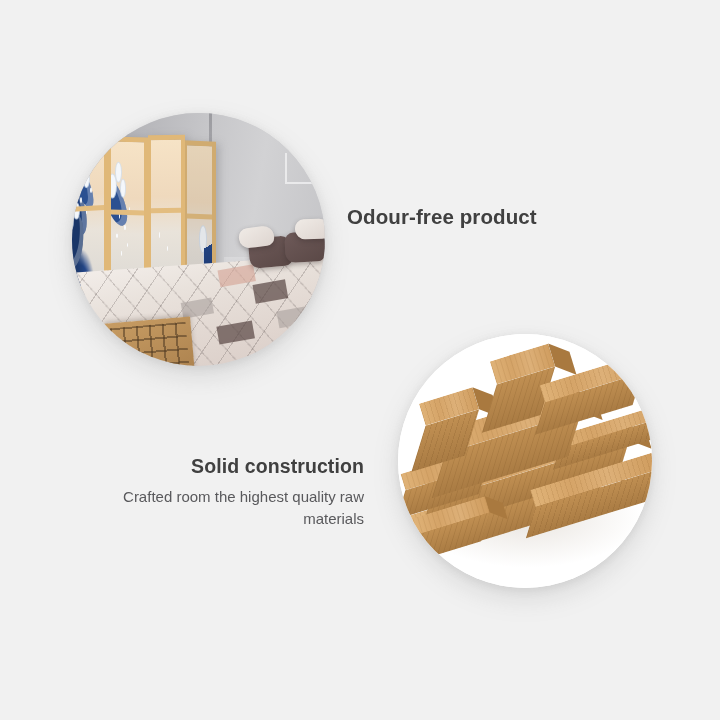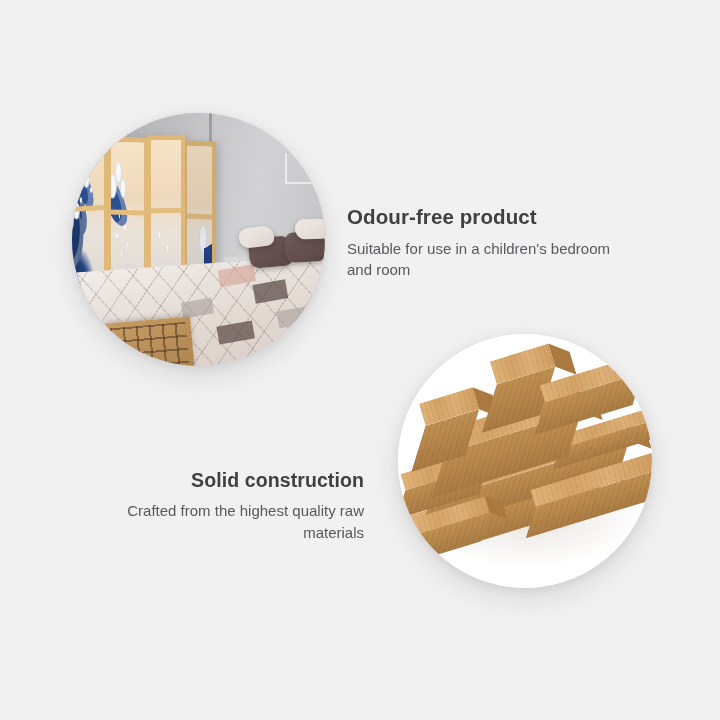--- a/index.html
+++ b/index.html
@@ -269,21 +269,21 @@
   #text-solid { left: 84px;  top: 455px; width: 280px; text-align: right; }
 
   .feature-title {
     font-size: 20.5px;
     font-weight: bold;
     color: #404040;
     letter-spacing: .1px;
     line-height: 1.2;
     white-space: nowrap;
   }
-  #text-solid .feature-title { font-size: 19.5px; margin-top: 14px; }
+  #text-solid .feature-title { font-size: 19.5px; }
 
   .feature-desc {
     margin-top: 8px;
     font-size: 15px;
     font-weight: normal;
     color: #59595c;
     line-height: 1.42;
   }
 </style>
 </head>
@@ -376,21 +376,20 @@
 
       <div class="crate">
         <div class="crate-grid"></div>
       </div>
 
     </div>
   </div>
 
   <div class="text-block" id="text-odour">
     <div class="feature-title">Odour-free product</div>
-    <div class="feature-desc">Suitable for use in a children's bedroom and room</div>
   </div>
 
   <div class="photo-circle" id="circle-wood">
     <div class="photo-inner wood-scene">
 
       <div class="beam" style="left:4%; top:60%; width:78%; height:7%;
            transform:rotate(-17deg);">
         <div class="top"></div>
         <div class="front" style="height:150%; transform:skewX(-34deg);"></div>
         <div class="side" style="width:9%; height:100%; transform:skewY(38deg);"></div>
@@ -457,16 +456,16 @@
         <div class="top"></div>
         <div class="front" style="height:160%; transform:skewX(-34deg);"></div>
         <div class="side" style="width:14%; height:100%; transform:skewY(38deg);"></div>
       </div>
 
     </div>
   </div>
 
   <div class="text-block" id="text-solid">
     <div class="feature-title">Solid construction</div>
-    <div class="feature-desc">Crafted from the highest quality raw materials</div>
+    <div class="feature-desc">Crafted room the highest quality raw materials</div>
   </div>
 
 </div>
 
 </body></html>

